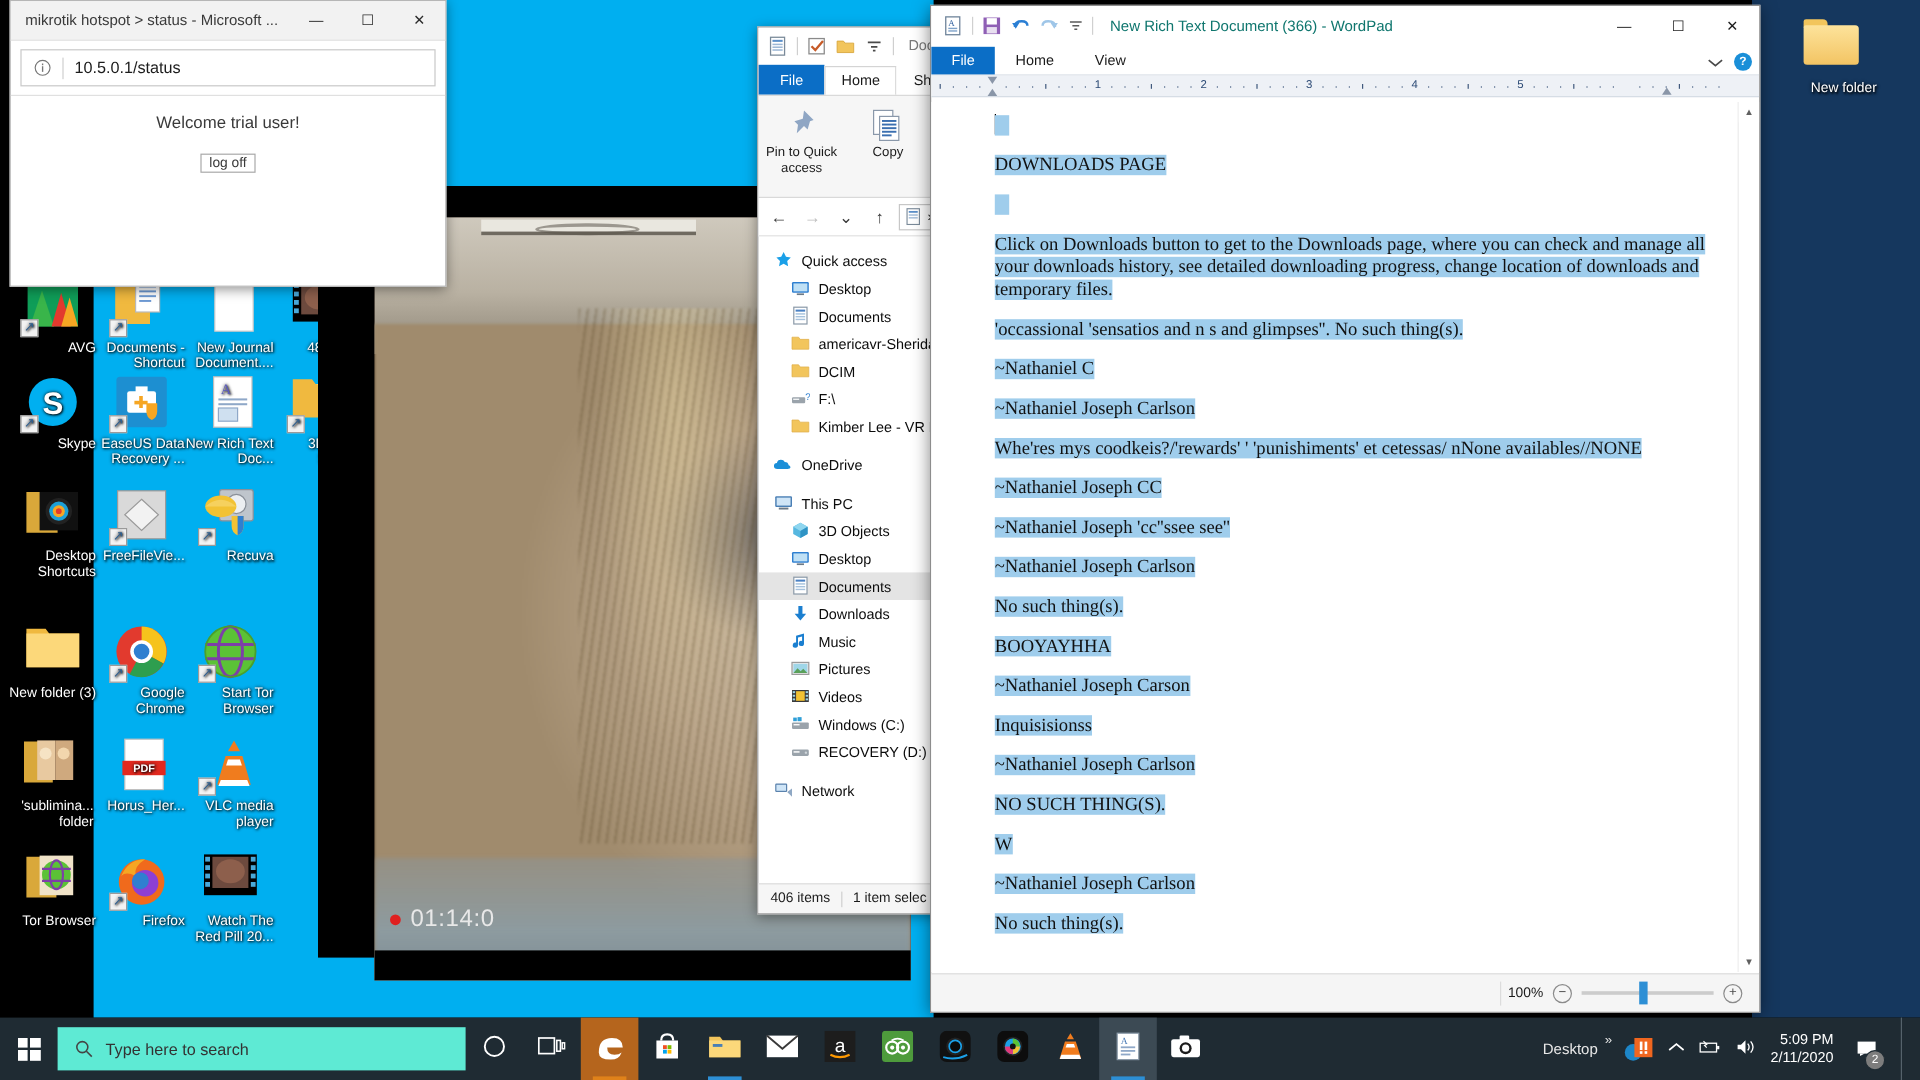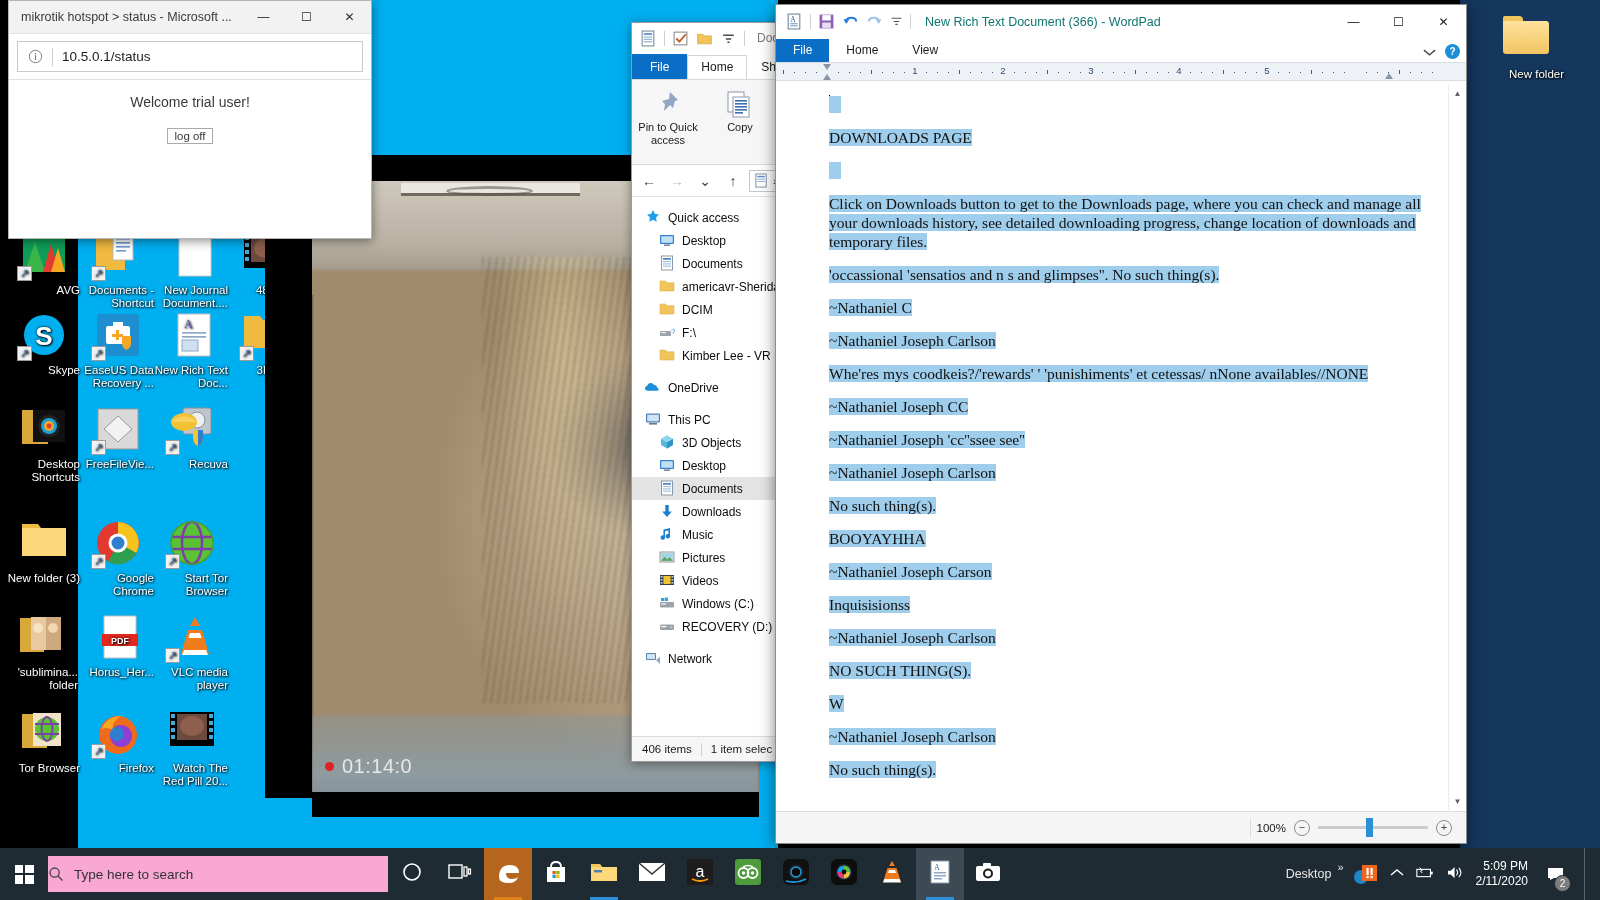--- a/index.html
+++ b/index.html
@@ -295,22 +295,22 @@
     position:absolute; left:0; bottom:0; width:1600px; height:52px;
     background:#1f2b33; display:flex; align-items:center;
   }
   #startbtn { width:48px; height:52px; display:flex; align-items:center; justify-content:center; }
   #startbtn .winlogo {
     width:19px; height:19px; display:grid; grid-template-columns:1fr 1fr;
     grid-template-rows:1fr 1fr; gap:2px;
   }
   #startbtn .winlogo i { background:#fff; display:block; }
   #searchbox {
-    width:340px; height:36px; background:#f9a8d4; display:flex; align-items:center;
-    gap:10px; padding-left:0; color:#333; font-size:13.5px;
+    width:340px; height:36px; background:#5eead4; display:flex; align-items:center;
+    gap:10px; padding-left:14px; color:#333; font-size:13.5px;
   }
   .tb-icon {
     width:48px; height:52px; display:flex; align-items:center; justify-content:center;
     position:relative;
   }
   .tb-icon.active { background:#3c4a54; }
   .tb-icon.edge-active { background:#b5651d; }
   .tb-icon .underline {
     position:absolute; bottom:0; left:10px; right:10px; height:3px; background:#e0821a;
   }

